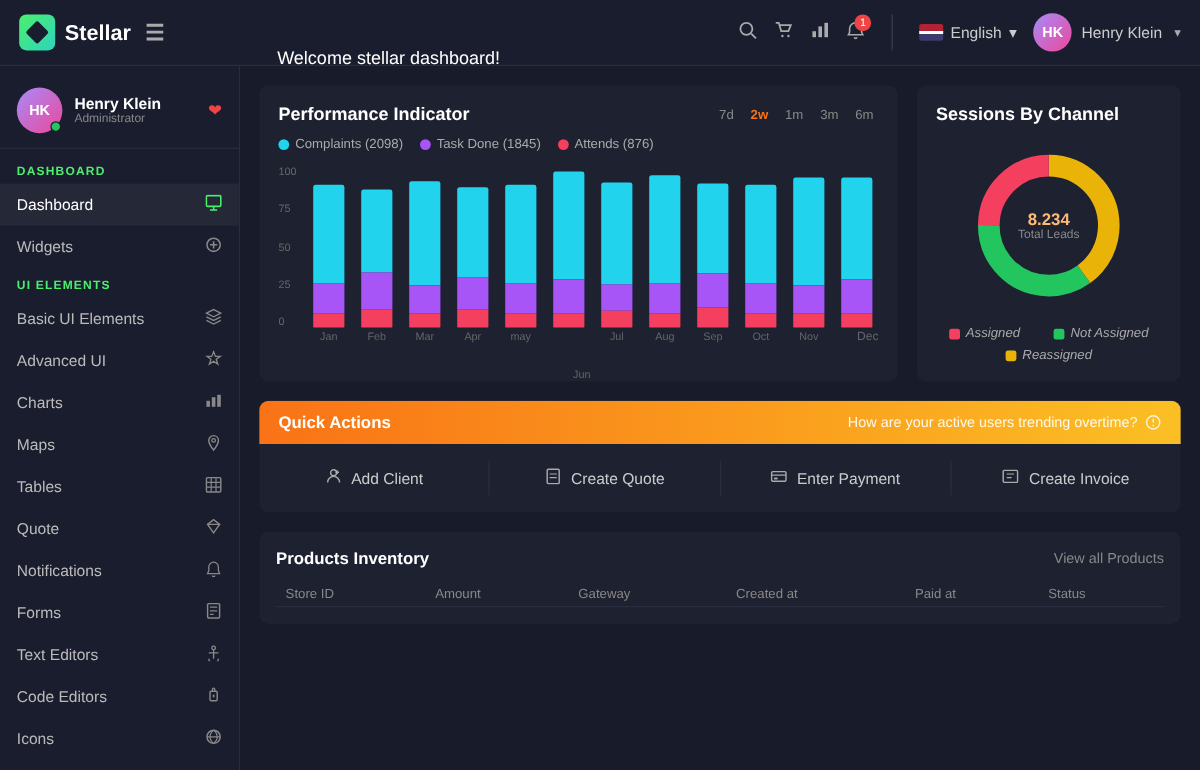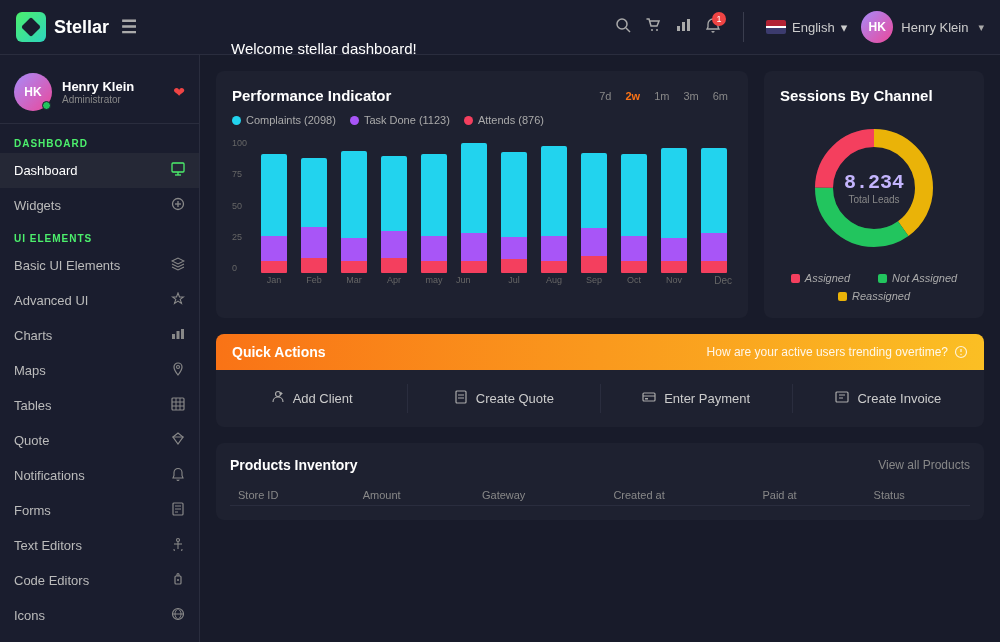--- a/index.html
+++ b/index.html
@@ -172,21 +172,21 @@
     .sessions-title { color: #fff; font-size: 15px; font-weight: 600; margin-bottom: 14px; }
     .donut-container {
       display: flex; justify-content: center; margin-bottom: 14px;
       position: relative;
     }
     .donut-svg { width: 140px; height: 140px; }
     .donut-center {
       position: absolute; top: 50%; left: 50%; transform: translate(-50%, -50%);
       text-align: center;
     }
-    .donut-number { color: #c4b5fd; font-size: 20px; font-weight: 700; font-family: Liberation Mono, monospace; }
+    .donut-number { color: #fdba74; font-size: 14px; font-weight: 700; }
     .donut-label { color: #888; font-size: 10px; }
     .sessions-legend {
       display: flex; flex-wrap: wrap; gap: 6px 28px; justify-content: center; font-style: italic;
     }
     .sessions-legend-item {
       display: flex; align-items: center; gap: 5px; font-size: 11px; color: #aaa;
     }
     .legend-sq { width: 9px; height: 9px; border-radius: 2px; }
 
     
@@ -453,21 +453,21 @@
             <span class="perf-filter">6m</span>
           </div>
         </div>
         <div class="perf-legend">
           <div class="legend-item">
             <div class="legend-dot" style="background:#22d3ee"></div>
             <span>Complaints (2098)</span>
           </div>
           <div class="legend-item">
             <div class="legend-dot" style="background:#a855f7"></div>
-            <span>Task Done (1123)</span>
+            <span>Task Done (1845)</span>
           </div>
           <div class="legend-item">
             <div class="legend-dot" style="background:#f43f5e"></div>
             <span>Attends (876)</span>
           </div>
         </div>
 
         <div style="position:relative;height:155px;padding-left:24px;">
 
           <div style="position:absolute;left:0;top:0;bottom:20px;display:flex;flex-direction:column;justify-content:space-between;font-size:9px;color:#666;">
@@ -564,21 +564,21 @@
                 </div>
               </div>
             </div>
 
           <div id="chart-labels" style="display:flex;gap:4px;margin-top:2px;padding-left:0;">
               <div style="flex: 1 1 0%; text-align: center; font-size: 9px; color: rgb(102, 102, 102);">Jan</div>
               <div style="flex: 1 1 0%; text-align: center; font-size: 9px; color: rgb(102, 102, 102);">Feb</div>
               <div style="flex: 1 1 0%; text-align: center; font-size: 9px; color: rgb(102, 102, 102);">Mar</div>
               <div style="flex: 1 1 0%; text-align: center; font-size: 9px; color: rgb(102, 102, 102);">Apr</div>
               <div style="flex: 1 1 0%; text-align: center; font-size: 9px; color: rgb(102, 102, 102);">may</div>
-              <div style="flex: 1 1 0%; text-align: left; font-size: 9px; color: rgb(102, 102, 102);">Jun</div>
+              <div style="flex: 1 1 0%; text-align: right; font-size: 9px; color: rgb(102, 102, 102); margin-top: 32px;">Jun</div>
               <div style="flex: 1 1 0%; text-align: center; font-size: 9px; color: rgb(102, 102, 102);">Jul</div>
               <div style="flex: 1 1 0%; text-align: center; font-size: 9px; color: rgb(102, 102, 102);">Aug</div>
               <div style="flex: 1 1 0%; text-align: center; font-size: 9px; color: rgb(102, 102, 102);">Sep</div>
               <div style="flex: 1 1 0%; text-align: center; font-size: 9px; color: rgb(102, 102, 102);">Oct</div>
               <div style="flex: 1 1 0%; text-align: center; font-size: 9px; color: rgb(102, 102, 102);">Nov</div>
               <div style="flex: 1 1 0%; text-align: right; font-size: 10px; color: rgb(102, 102, 102);">Dec</div>
             </div>
         </div>
       </div>
 

